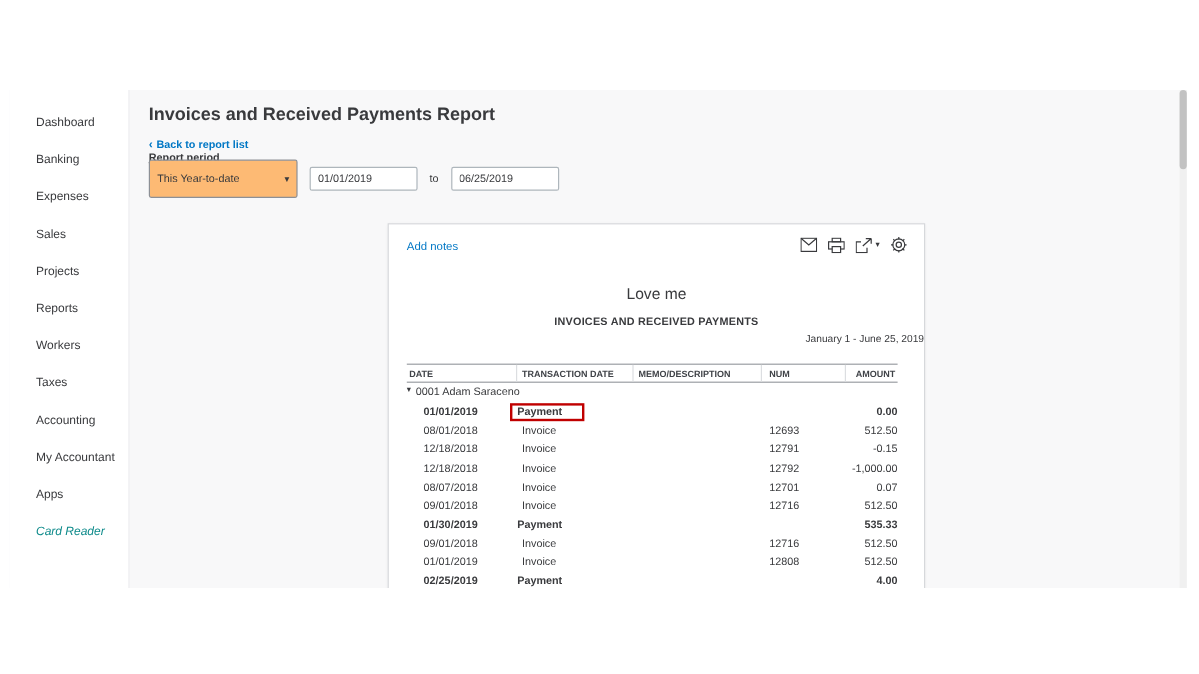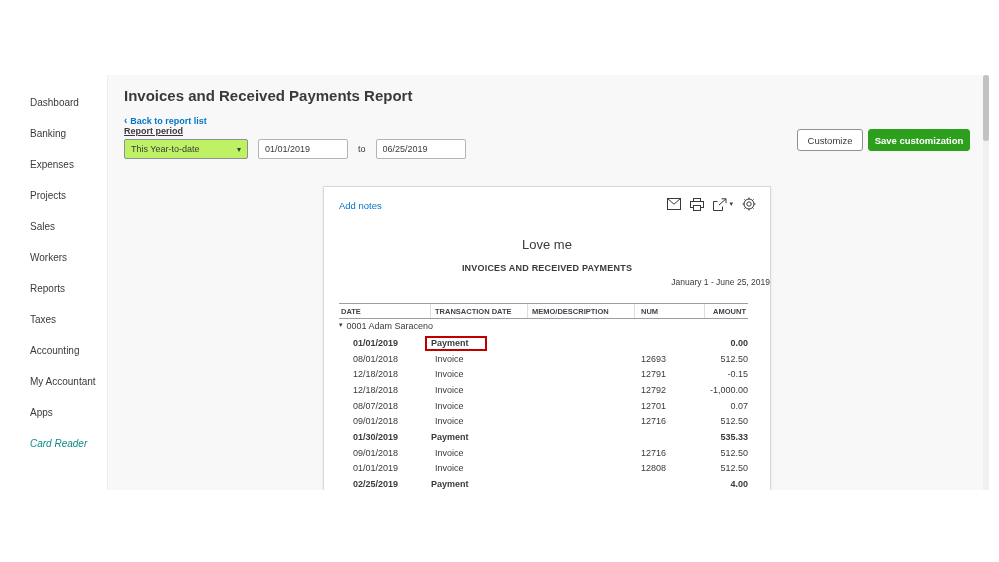--- a/index.html
+++ b/index.html
@@ -14,21 +14,21 @@
   .sb-item.accent { color:#0d8a8a;font-style:italic; }
 
   
   .main { position:absolute; left:100px; top:0; right:6px; bottom:0; overflow:hidden; }
   .page-title { position:absolute; left:16px; top:12px; font-size:15px; color:#393a3d; }
   .back-link { position:absolute; left:16px; top:40px; font-size:9px; color:#0077c5; font-weight:bold; cursor:pointer; }
   .back-link .chev { font-size:10px; margin-right:3px; }
   .report-period { position:absolute; left:16px; top:51px; font-size:9px; font-weight:bold; text-decoration:underline; color:#393a3d; }
 
   .controls { position:absolute; left:16px; top:64px; height:20px; display:flex; align-items:center; }
-  .dropdown { width:124px; height:20px; border:1px solid #8d9096; background:#bef264; font-size:9px; display:flex; align-items:center; padding:0 6px; cursor:pointer; border-radius:2px; }
+  .dropdown { width:124px; height:32px; border:1px solid #8d9096; background:#fdba74; font-size:9px; display:flex; align-items:center; padding:0 6px; cursor:pointer; border-radius:2px; }
   .dropdown .dd-label { flex:1; }
   .dropdown .caret { font-size:8px; color:#393a3d; }
   .date-input { width:90px; height:20px; border:1px solid #aeb6bc; background:#fff; font-size:9px; padding:0 6px; color:#393a3d; margin-left:10px; border-radius:2px; font-family:"Liberation Sans", sans-serif; }
   .to-label { font-size:9px; margin-left:10px; color:#393a3d; }
 
   .top-buttons { position:absolute; top:54px; left:689px; display:flex; }
   .btn-customize { width:66px; height:22px; background:#fff; border:1px solid #8d9096; border-radius:3px; font-size:9.5px; color:#393a3d; cursor:pointer; font-family:"Liberation Sans", sans-serif; }
   .btn-save { width:102px; height:22px; background:#2ca01c; border:1px solid #2ca01c; border-radius:3px; font-size:9.5px; color:#fff; font-weight:bold; cursor:pointer; margin-left:5px; font-family:"Liberation Sans", sans-serif; }
 
   
@@ -76,24 +76,24 @@
 <body>
 
 <div class="screen">
   <div class="app">
 
     <aside class="sidebar">
       <nav>
           <div class="sb-item">Dashboard</div>
           <div class="sb-item">Banking</div>
           <div class="sb-item">Expenses</div>
+          <div class="sb-item">Sales</div>
           <div class="sb-item">Projects</div>
-          <div class="sb-item">Sales</div>
+          <div class="sb-item">Reports</div>
           <div class="sb-item">Workers</div>
-          <div class="sb-item">Reports</div>
           <div class="sb-item">Taxes</div>
           <div class="sb-item">Accounting</div>
           <div class="sb-item">My Accountant</div>
           <div class="sb-item">Apps</div>
           <div class="sb-item accent">Card Reader</div>
         </nav>
     </aside>
 
     <div class="main">
       <h1 class="page-title">Invoices and Received Payments Report</h1>
@@ -107,24 +107,20 @@
       <div class="controls">
         <div class="dropdown">
           <span class="dd-label">This Year-to-date</span>
           <span class="caret">▾</span>
         </div>
         <input class="date-input" type="text" readonly="" value="01/01/2019" style="">
         <span class="to-label">to</span>
         <input class="date-input" type="text" readonly="" value="06/25/2019" style="">
       </div>
 
-      <div class="top-buttons">
-        <button class="btn-customize">Customize</button>
-        <button class="btn-save">Save customization</button>
-      </div>
 
       <div class="card">
         <div class="add-notes">Add notes</div>
 
         <div class="card-icons">
           <span class="icon-btn">
             <svg width="14" height="12" viewBox="0 0 14 12">
                 <rect x="0.5" y="0.5" width="13" height="11" fill="none" stroke="#393a3d"></rect>
                 <path d="M0.5 0.5 L7 6.2 L13.5 0.5" fill="none" stroke="#393a3d"></path>
               </svg>

